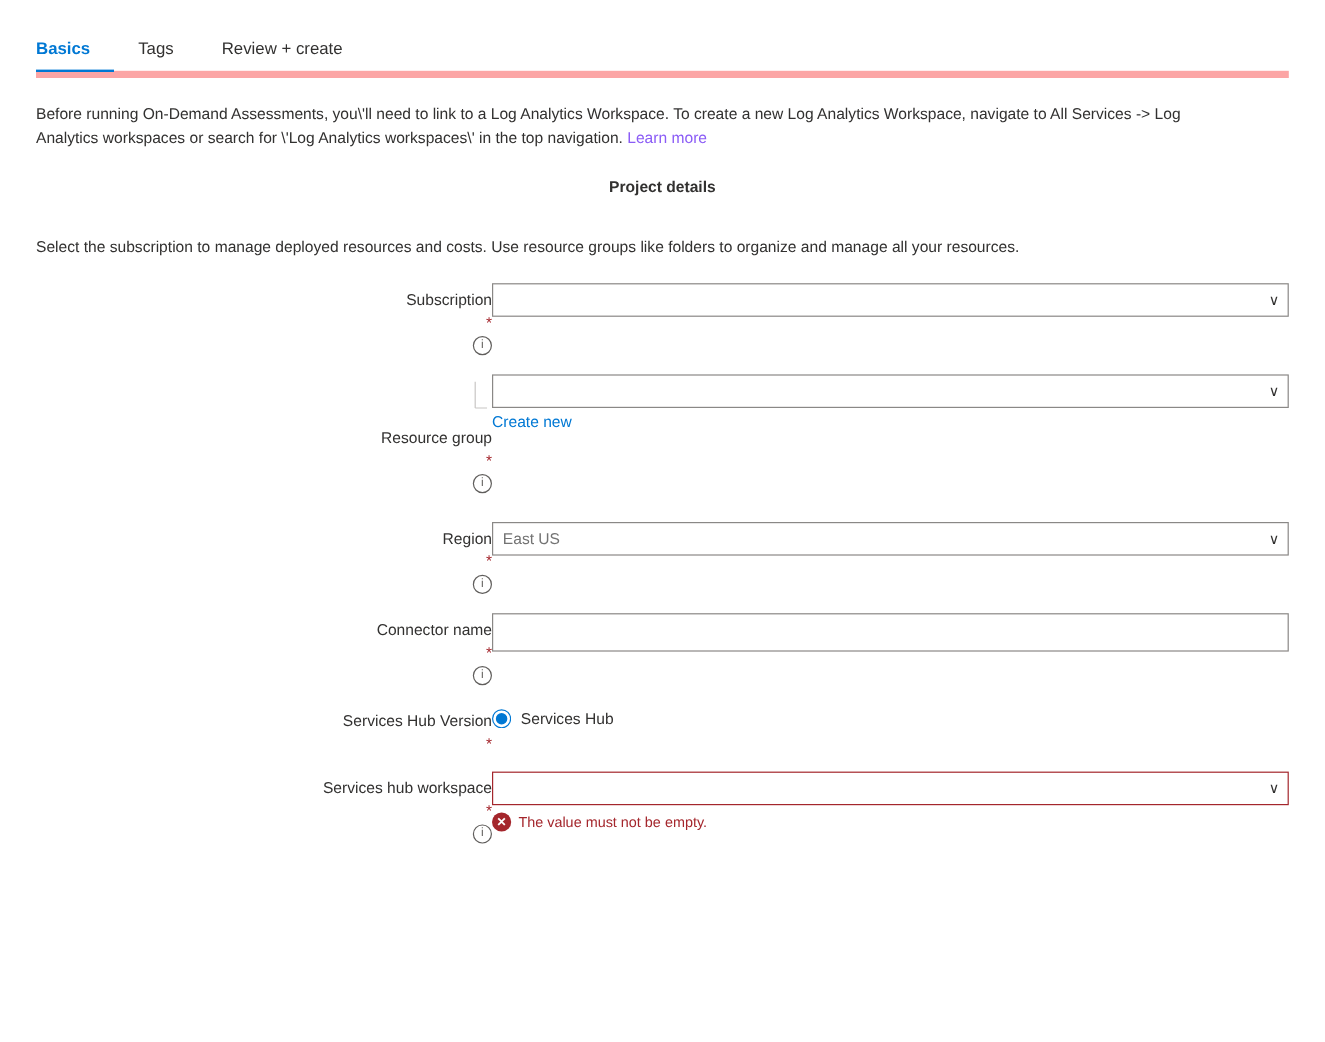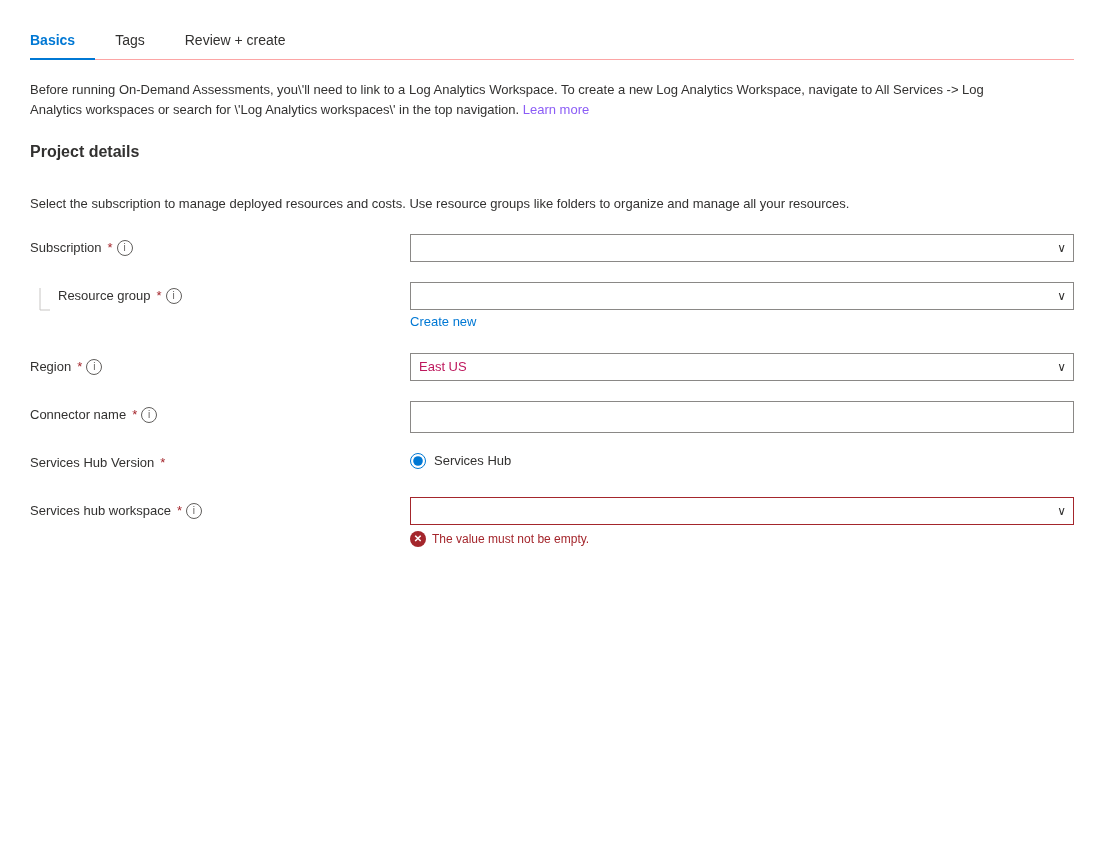--- a/index.html
+++ b/index.html
@@ -7,21 +7,21 @@
       font-family: 'Segoe UI', -apple-system, BlinkMacSystemFont, sans-serif;
       font-size: 14px;
       color: #323130;
       background: #ffffff;
       padding: 20px 30px;
     }
 
     
     .tabs {
       display: flex;
-      border-bottom: 1px solid #fca5a5;
+      border-bottom: 6px solid #fca5a5;
       margin-bottom: 20px;
     }
     .tab {
       padding: 12px 20px 10px 20px;
       cursor: pointer;
       font-size: 14px;
       color: #323130;
       border-bottom: 2px solid transparent;
       margin-bottom: -1px;
       white-space: nowrap;
@@ -43,24 +43,25 @@
       margin-bottom: 24px;
       max-width: 1000px;
     }
     .description a {
       color: #8b5cf6;
       text-decoration: none;
     }
 
     
     .section-title {
-      font-size: 16px;
+      font-size: 13px;
       font-weight: 700;
       color: #323130;
       margin-bottom: 8px;
+      text-align: center;
     }
 
     .section-subtitle {
       font-size: 13px;
       color: #323130;
       line-height: 1.5;
       margin-bottom: 20px;
       max-width: 900px;
       margin-top: 33px;
     }
@@ -70,25 +71,26 @@
       display: flex;
       align-items: flex-start;
       margin-bottom: 16px;
       min-height: 32px;
     }
 
     .label-col {
       width: 380px;
       min-width: 380px;
       display: flex;
-      align-items: flex-start;
+      align-items: flex-end;
       padding-top: 6px;
       font-size: 13px;
       color: #323130;
       gap: 4px;
+      flex-direction: column;
     }
     .label-col .required {
       color: #a4262c;
       margin-left: 2px;
     }
     .label-col .info-icon {
       width: 16px;
       height: 16px;
       border: 1px solid #605e5c;
       border-radius: 50%;
@@ -109,21 +111,21 @@
       position: relative;
       width: 100%;
     }
     .dropdown-wrapper select {
       width: 100%;
       height: 28px;
       border: 1px solid #8a8886;
       background: #ffffff;
       padding: 0 30px 0 8px;
       font-size: 13px;
-      color: #be185d;
+      color: #737373;
       appearance: none;
       -webkit-appearance: none;
       cursor: pointer;
     }
     .dropdown-wrapper .chevron {
       position: absolute;
       right: 8px;
       top: 50%;
       transform: translateY(-50%);
       pointer-events: none;

